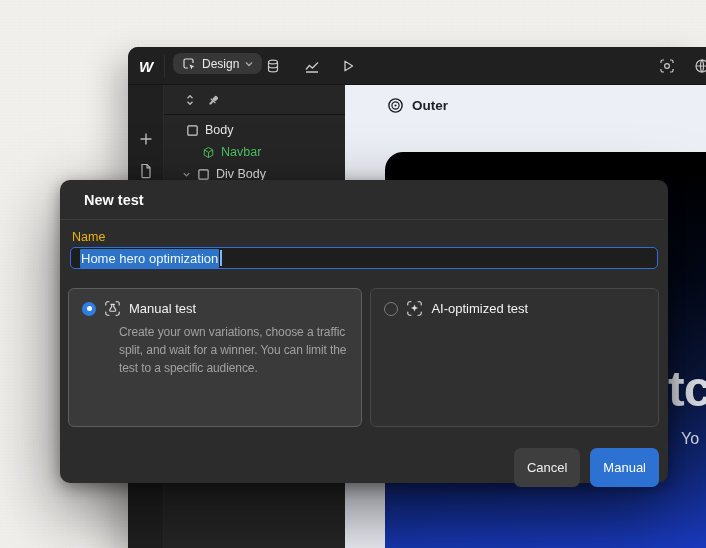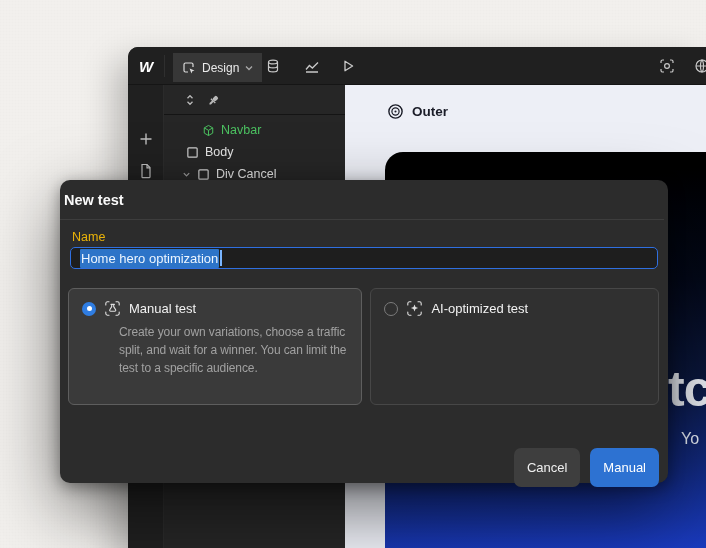--- a/index.html
+++ b/index.html
@@ -15,22 +15,22 @@
   .app { position:absolute; left:128px; top:47px; width:578px; height:501px;
     background:#232323; border-top-left-radius:10px; overflow:hidden;
     box-shadow:-12px 14px 34px rgba(0,0,0,.25); }
 
   .topbar { position:absolute; left:0; top:0; right:0; height:38px; background:#202020;
     border-bottom:1px solid #151515; }
   .logo-cell { position:absolute; left:0; top:0; width:36px; height:38px;
     display:flex; align-items:center; justify-content:center;
     color:#fff; font-weight:700; font-style:italic; font-size:15px; }
   .tb-divider { position:absolute; left:36px; top:8px; width:1px; height:22px; background:rgba(255,255,255,.07); }
-  .design-btn { position:absolute; left:45px; top:6px; height:29px; padding:0 9px;
-    background:#373737; border-radius:0; display:flex; align-items:center; gap:6px;
+  .design-btn { position:absolute; left:45px; top:6px; height:21px; padding:0 9px;
+    background:#373737; border-radius:8px; display:flex; align-items:center; gap:6px;
     color:#e9e9e9; font-size:12px; }
   .design-btn svg { flex:0 0 auto; }
   .tb-icon { position:absolute; top:11px; width:16px; height:16px; color:#c8c8c8; }
   .tb-db { left:137px; } .tb-chart { left:176px; } .tb-play { left:212px; }
   .tb-scan { left:531px; } .tb-globe { left:566px; }
 
   .rail { position:absolute; left:0; top:38px; width:36px; bottom:0; background:#202020;
     border-right:1px solid rgba(255,255,255,.05); }
   .rail-icon { position:absolute; left:10px; width:16px; height:16px; color:#bdbdbd; }
   .ri-plus { top:46px; } .ri-page { top:78px; } .ri-menu { top:113px; }
@@ -41,44 +41,44 @@
   .nav-title { color:#fff; font-size:12.5px; font-weight:700; flex:1; }
   .nav-head-icon { width:14px; height:14px; color:#b9b9b9; margin-left:10px; }
   .tree { position:absolute; left:0; top:34px; right:0; }
   .tree-row { height:22px; display:flex; align-items:center; gap:6px; font-size:12.5px; color:#e4e4e4; }
   .tree-row svg { flex:0 0 auto; }
   .row-body { padding-left:22px; }
   .row-navbar { padding-left:38px; color:#4cc261; }
   .row-div { padding-left:18px; }
 
   .canvas { position:absolute; left:217px; top:38px; right:0; bottom:0; background:#edeff6; }
-  .outer-row { position:absolute; left:42px; top:18px; display:flex; align-items:center; gap:8px;
+  .outer-row { position:absolute; left:42px; top:12px; display:flex; align-items:center; gap:8px;
     color:#1b1d28; font-weight:700; font-size:13.5px; }
   .site { position:absolute; left:40px; top:67px; right:-30px; bottom:-30px;
     border-top-left-radius:18px;
     background:linear-gradient(177deg,#000 6%,#030818 32%,#0a163a 54%,#122a83 76%,#1c3fd0 98%); }
   .frag-big { position:absolute; left:283px; top:208px; font-size:50px; font-weight:600;
     color:#e9ecf3; letter-spacing:-1px; white-space:nowrap; }
   .frag-small { position:absolute; left:296px; top:278px; font-size:16px; font-weight:500;
     color:#e6ebf5; white-space:nowrap; }
 
   
   .modal { position:absolute; left:60px; top:180px; width:608px; height:303px; z-index:20;
     background:#2c2c2c; border-radius:10px; box-shadow:0 26px 70px rgba(0,0,0,.55), 0 4px 16px rgba(0,0,0,.4); }
   .modal-head { position:absolute; left:0; top:0; right:4px; height:40px; display:flex; align-items:center;
-    padding:0 4px; color:#fafafa; font-size:14.5px; font-weight:700;
+    padding:0 24px; color:#fafafa; font-size:14.5px; font-weight:700;
     border-bottom:1px solid #3d3d3d; }
   .name-label { position:absolute; left:12px; top:50px; font-size:12.5px; color:#eab308; }
   .name-input { position:absolute; left:10px; right:10px; top:67px; height:22px;
     background:#1e1e1e; border:1.5px solid #2f6fe0; border-radius:5px;
     display:flex; align-items:center; padding:0 9px; font-size:13px; color:#e8e8e8; cursor:text; }
   .sel { background:#2d74c8; color:#ecf5ff; padding:2px 1px; border-radius:1px; }
   .caret { display:inline-block; width:1.5px; height:16px; background:#7ab5ff; margin-left:1px; }
 
-  .cards { position:absolute; left:8px; right:9px; top:108px; height:117px;
+  .cards { position:absolute; left:8px; right:9px; top:108px; height:139px;
     display:grid; grid-template-columns:1.02fr 1fr; gap:8px; }
   .card { border-radius:6px; padding:11px 13px; cursor:pointer; }
   .card-selected { background:#3a3a3a; border:1px solid #5e5e5e; }
   .card-plain { background:#303030; border:1px solid #474747; }
   .card-top { display:flex; align-items:center; gap:8px; }
   .radio { width:14px; height:14px; border-radius:50%; flex:0 0 auto; position:relative; }
   .radio-on { background:#2f7de2; }
   .radio-on::after { content:""; position:absolute; left:4.5px; top:4.5px; width:5px; height:5px;
     border-radius:50%; background:#fff; }
   .radio-off { border:1.5px solid #7c7c7c; background:transparent; }
@@ -155,41 +155,41 @@
           <path d="M4.5 5.2L7 2.7l2.5 2.5M4.5 8.8L7 11.3l2.5-2.5"></path>
         </svg>
       <svg class="nav-head-icon" viewBox="0 0 14 14" fill="currentColor">
         <g transform="rotate(45 7 7)">
             <rect x="5" y="2.4" width="4" height="5.2" rx="1.4"></rect>
             <path d="M3.9 7.6h6.2v1.3H8v3.4L7 13.5l-1-1.2V8.9H3.9z"></path>
           </g>
       </svg>
     </div>
     <div class="tree">
+      <div class="tree-row row-body">
+        <svg width="13" height="13" viewBox="0 0 14 14" fill="none" stroke="#cfcfcf" stroke-width="1.3">
+            <rect x="2" y="2" width="10" height="10" rx="1"></rect>
+          </svg>
+        <span>Body</span>
+      </div>
       <div class="tree-row row-navbar">
         <svg width="13" height="13" viewBox="0 0 16 16" fill="none" stroke="#4cc261" stroke-width="1.2" stroke-linejoin="round">
             <path d="M8 1.8l5.2 3v6.4L8 14.2l-5.2-3V4.8z"></path>
             <path d="M2.8 4.8L8 7.8l5.2-3M8 7.8v6.4"></path>
           </svg>
         <span>Navbar</span>
       </div>
-      <div class="tree-row row-body">
-        <svg width="13" height="13" viewBox="0 0 14 14" fill="none" stroke="#cfcfcf" stroke-width="1.3">
-            <rect x="2" y="2" width="10" height="10" rx="1"></rect>
-          </svg>
-        <span>Body</span>
-      </div>
       <div class="tree-row row-div">
         <svg width="9" height="9" viewBox="0 0 10 10" fill="none" stroke="#9a9a9a" stroke-width="1.4">
             <path d="M2 3.5l3 3 3-3"></path>
           </svg>
         <svg width="13" height="13" viewBox="0 0 14 14" fill="none" stroke="#cfcfcf" stroke-width="1.3">
             <rect x="2" y="2" width="10" height="10" rx="1"></rect>
           </svg>
-        <span>Div Cancel</span>
+        <span>Div Body</span>
       </div>
     </div>
   </div>
 
   <div class="canvas">
     <div class="outer-row">
       <svg width="17" height="17" viewBox="0 0 18 18" fill="none" stroke="#1b1d28" stroke-width="1.5">
           <circle cx="9" cy="9" r="7"></circle>
           <circle cx="9" cy="9" r="3.8" stroke-width="1.3"></circle>
           <circle cx="9" cy="9" r="1.1" fill="#1b1d28" stroke="none"></circle>

